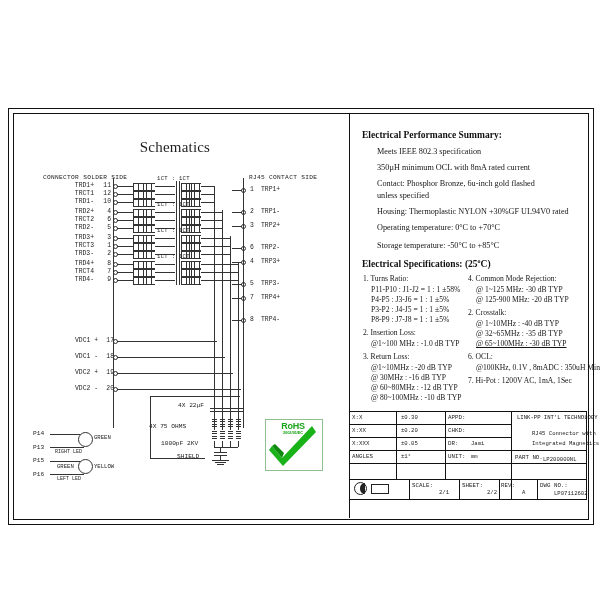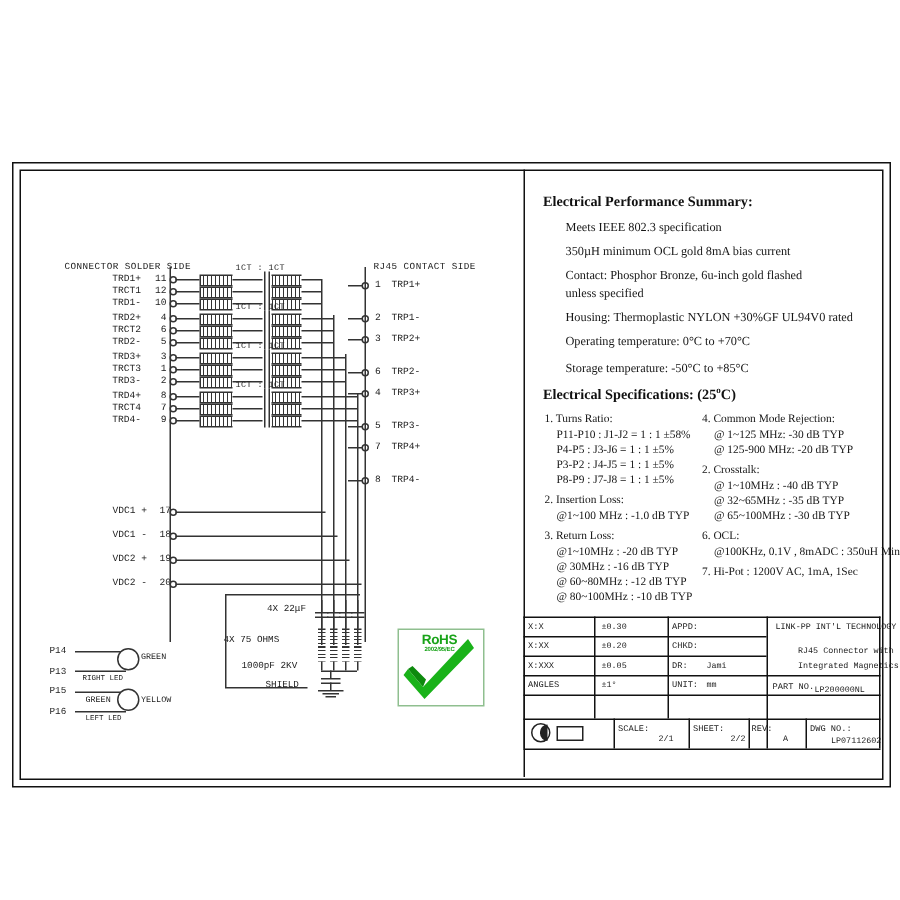--- a/index.html
+++ b/index.html
@@ -104,20 +104,21 @@
 </style>
 </head>
 <body>
 
 <div id="sheet">
 
   <div class="frame-outer"></div>
   <div class="frame-inner"></div>
   <div class="main-divider"></div>
 
+  <div class="schematics-title">Schematics</div>
   <div class="cs-head">CONNECTOR SOLDER SIDE</div>
   <div class="rj-head">RJ45 CONTACT SIDE</div>
 
   <div id="leftpins">
       <div class="pinname" style="left:42px;top:182px;">TRD1+</div>
       <div class="pinnum" style="left:97px;top:182px;">11</div>
       <div class="term" style="left:113px;top:184px;"></div>
       <div class="h" style="left:117px;top:186px;width:16px;"></div>
       <div class="pinname" style="left:42px;top:190px;">TRCT1</div>
       <div class="pinnum" style="left:97px;top:190px;">12</div>
@@ -360,21 +361,21 @@
       <path d="M6 26 L16 38 L46 6 L50 12 L17 46 L3 30 Z" fill="#19b219"></path>
       <path d="M6 26 L16 38 L18 33 L9 24 Z" fill="#0d8a0d"></path>
     </svg>
   </div>
   <div class="rohs-txt">RoHS</div>
   <div class="rohs-sub">2002/95/EC</div>
 
   <div class="perf-head">Electrical Performance Summary:</div>
   <div id="perflines">
       <div class="perf-line" style="top:147px;">Meets IEEE 802.3 specification</div>
-      <div class="perf-line" style="top:163px;">350µH minimum OCL   gold 8mA bias current</div>
+      <div class="perf-line" style="top:163px;">350µH minimum OCL   with 8mA rated current</div>
       <div class="perf-line" style="top:179px;">Contact: Phosphor Bronze, 6u-inch gold flashed</div>
       <div class="perf-line" style="top:191px;">unless specified</div>
       <div class="perf-line" style="top:207px;">Housing:   Thermoplastic NYLON +30%GF UL94V0 rated</div>
       <div class="perf-line" style="top:223px;">Operating temperature:  0°C to +70°C</div>
       <div class="perf-line" style="top:241px;">Storage temperature: -50°C to +85°C</div>
     </div>
 
   <div class="spec-head">
     <span>Electrical Specifications: (25<sup class="deg">o</sup>C)</span>
   </div>
@@ -390,21 +391,21 @@
       <div class="spec-col" style="left:371px;top:363px;">@1~10MHz :  -20 dB TYP</div>
       <div class="spec-col" style="left:371px;top:373px;">@ 30MHz :  -16 dB TYP</div>
       <div class="spec-col" style="left:371px;top:383px;">@ 60~80MHz : -12 dB TYP</div>
       <div class="spec-col" style="left:371px;top:393px;">@ 80~100MHz : -10 dB TYP</div>
       <div class="spec-col" style="left:468px;top:274px;">4. Common Mode Rejection:</div>
       <div class="spec-col" style="left:476px;top:285px;">@ 1~125 MHz: -30 dB TYP</div>
       <div class="spec-col" style="left:476px;top:295px;">@ 125-900 MHz: -20 dB TYP</div>
       <div class="spec-col" style="left:468px;top:308px;">2. Crosstalk:</div>
       <div class="spec-col" style="left:476px;top:319px;">@ 1~10MHz : -40 dB TYP</div>
       <div class="spec-col" style="left:476px;top:329px;">@ 32~65MHz : -35 dB TYP</div>
-      <div class="spec-col" style="left:476px;top:339px;">@ 65~100MHz : -30 dB TYP</div>
+      <div class="spec-col" style="left:476px;top:339px;text-decoration:underline;">@ 65~100MHz : -30 dB TYP</div>
       <div class="spec-col" style="left:468px;top:352px;">6. OCL:</div>
       <div class="spec-col" style="left:476px;top:363px;">@100KHz, 0.1V , 8mADC : 350uH Min</div>
       <div class="spec-col" style="left:468px;top:376px;">7. Hi-Pot : 1200V AC, 1mA, 1Sec</div>
     </div>
 
   <div class="tb">
     <div class="tb-line-h" style="left:0;top:0;width:238px;"></div>
     <div class="tb-line-h" style="left:0;top:13px;width:162px;"></div>
     <div class="tb-line-h" style="left:0;top:26px;width:162px;"></div>
     <div class="tb-line-h" style="left:0;top:39px;width:238px;"></div>

